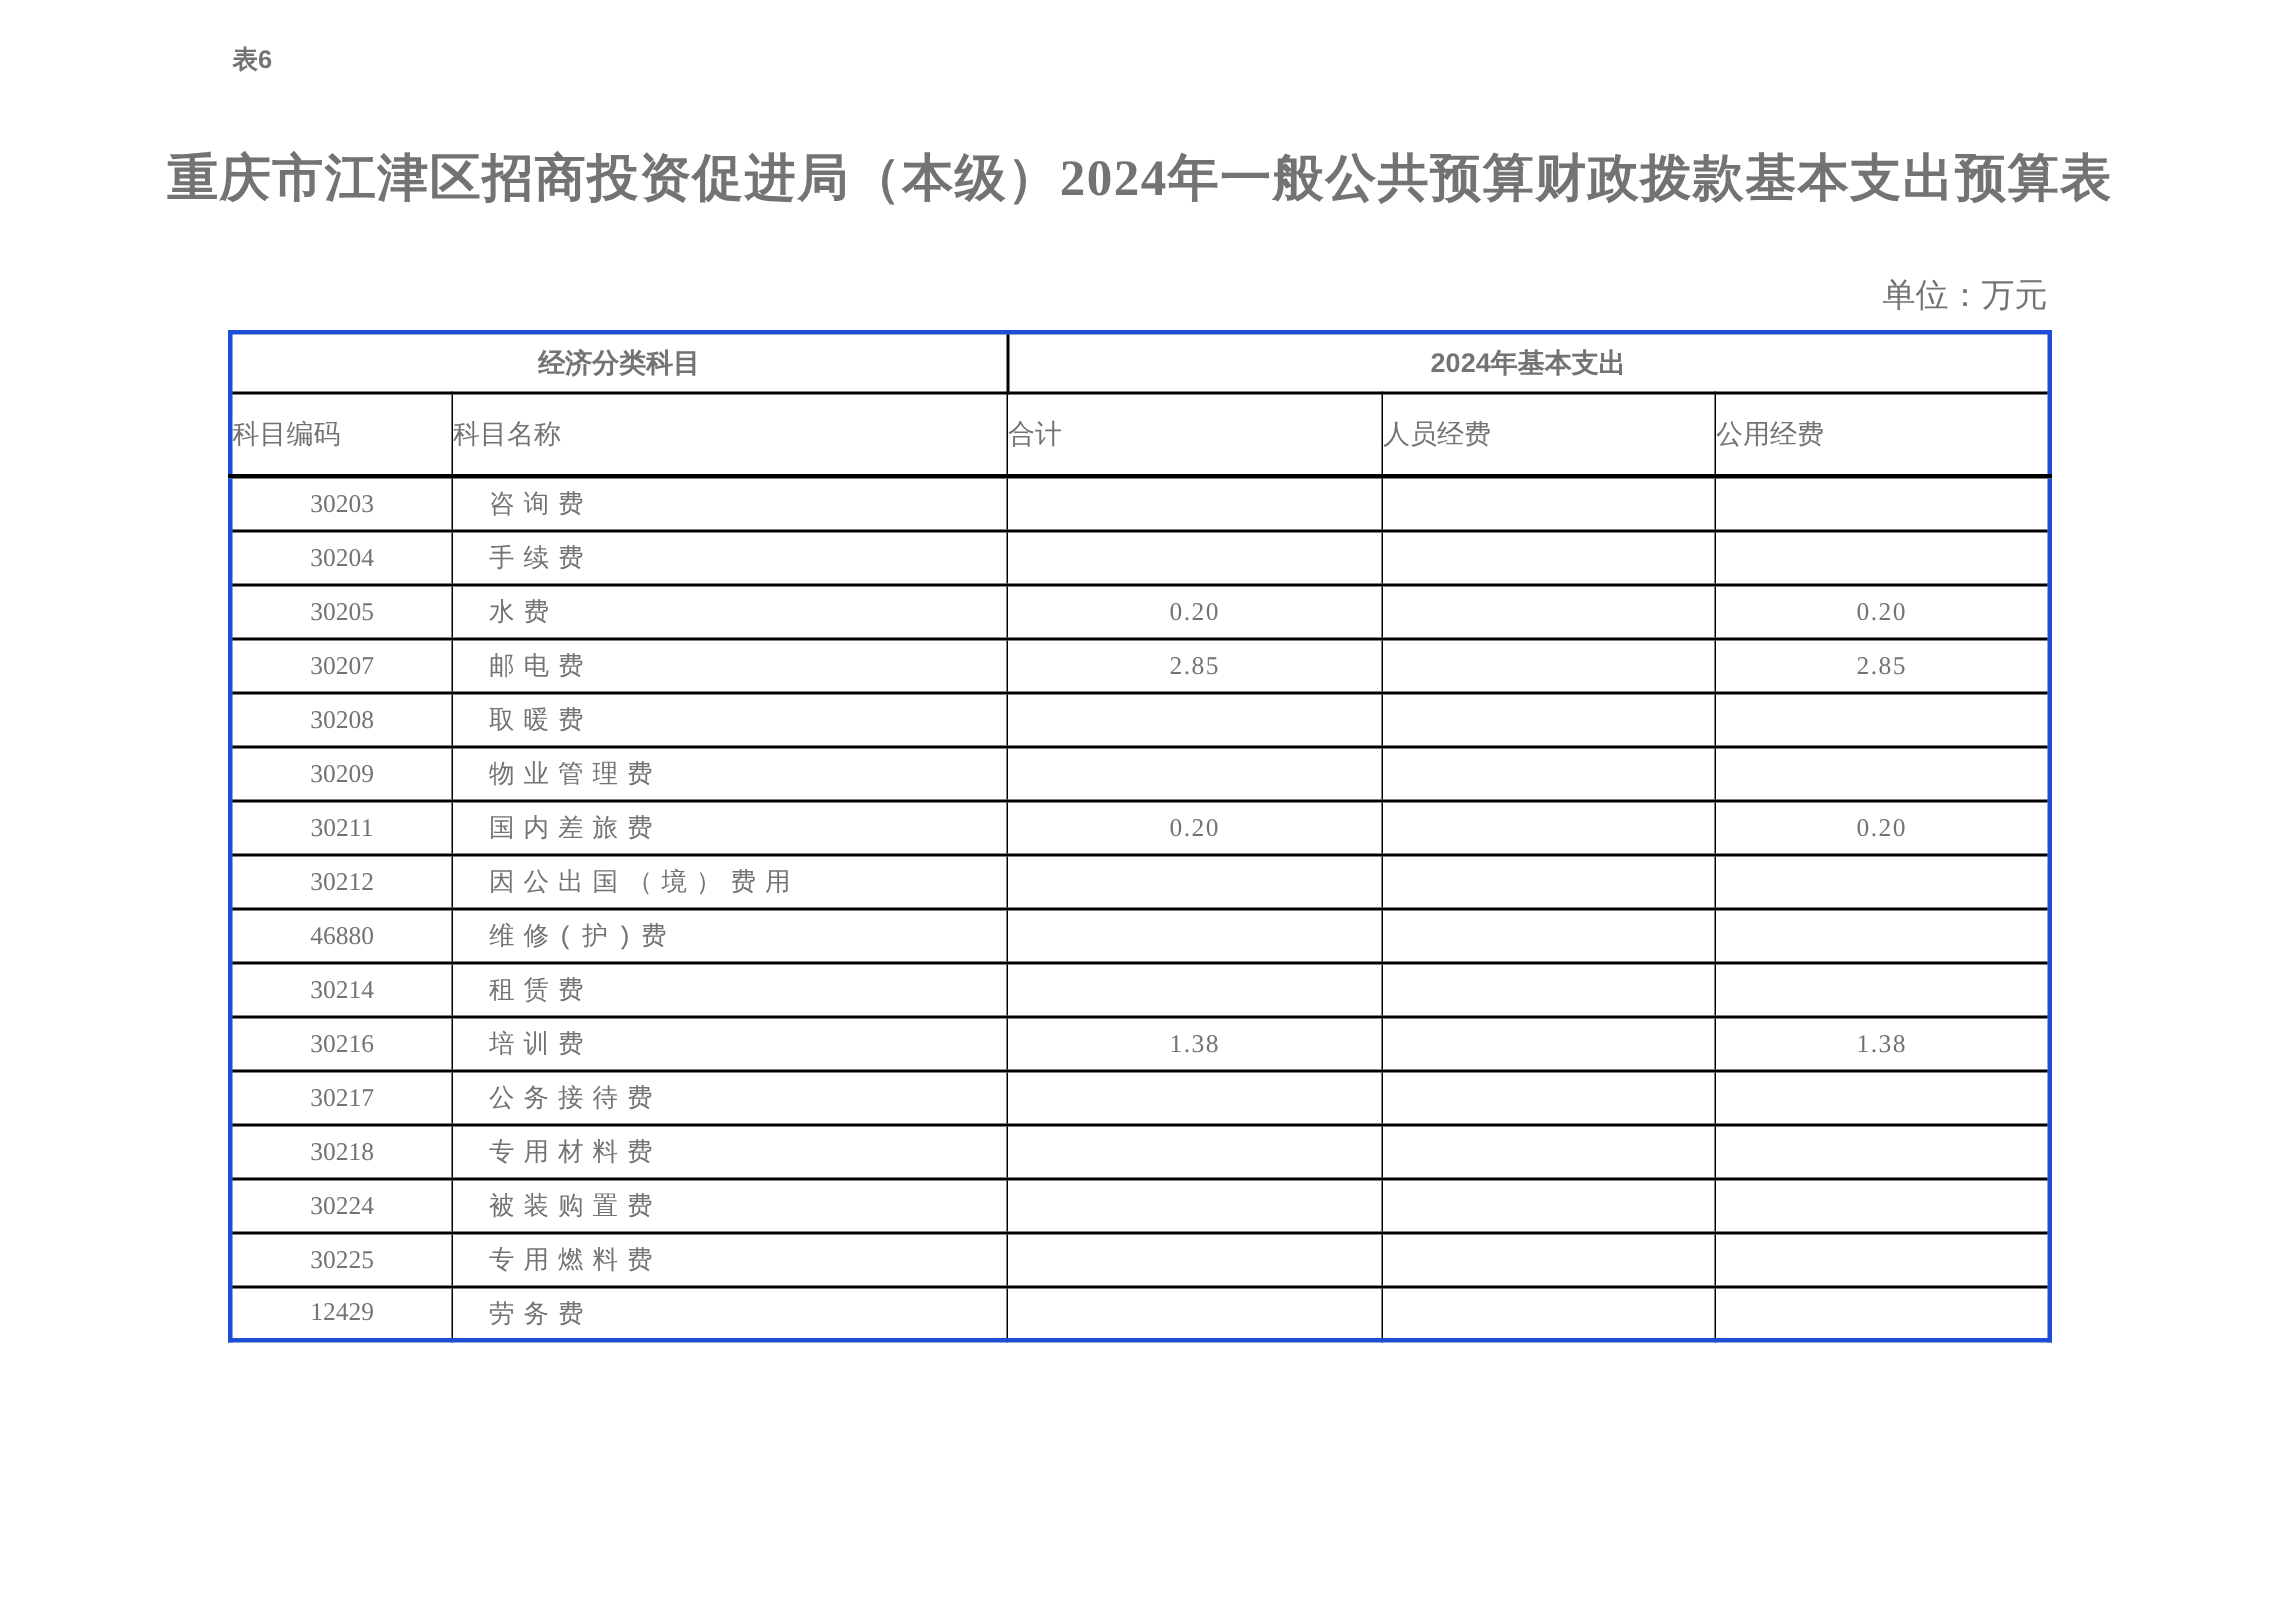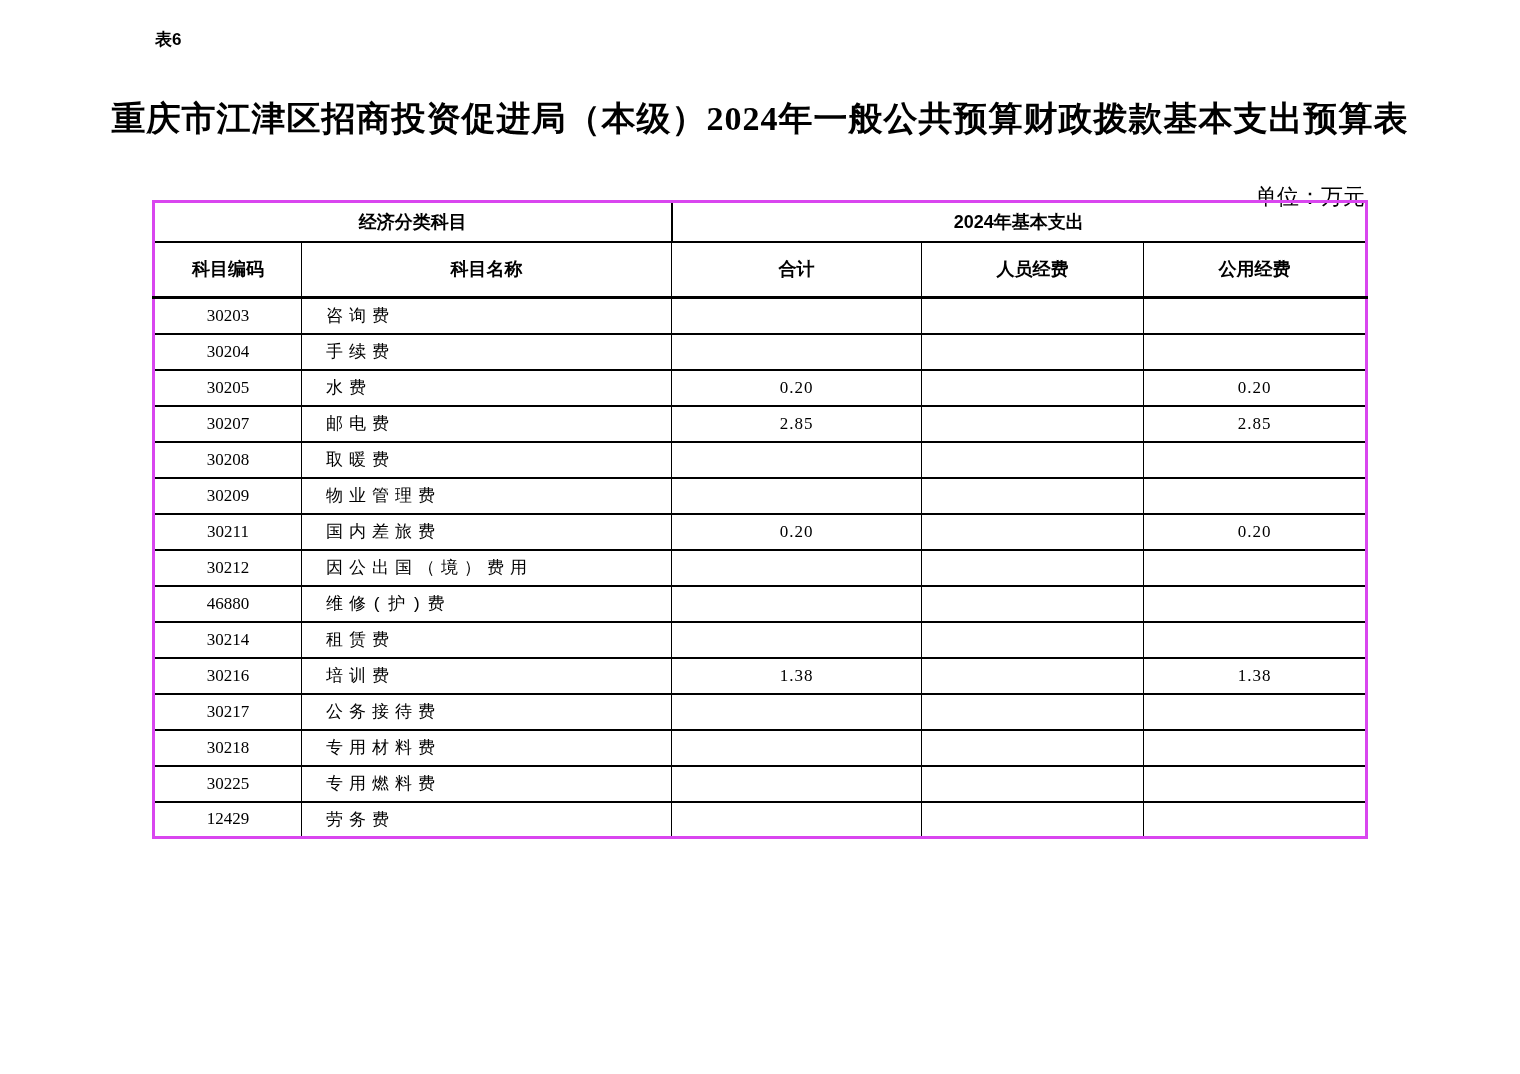--- a/index.html
+++ b/index.html
@@ -1,21 +1,21 @@
 <!DOCTYPE html>
 <html><head>
 <meta charset="utf-8">
 <style>
   * { margin:0; padding:0; box-sizing:border-box; }
   html,body { background:#e8e8e8; }
   .page {
     position:relative;
     width:1520px; height:1074px;
     background:#ffffff;
-    color:#000000;
+    color:#737373;
     font-family:"Liberation Serif","DejaVu Serif",serif;
     overflow:hidden;
   }
   .tag {
     position:absolute; left:155px; top:28px;
     font-family:"Liberation Sans","DejaVu Sans",sans-serif;
     font-weight:bold; font-size:17px;
   }
   .title {
     position:absolute; left:0; right:0; top:96px;
@@ -23,45 +23,45 @@
     font-family:"Liberation Serif","DejaVu Serif",serif;
     font-weight:bold; font-size:34px;
     letter-spacing:1px;
     white-space:nowrap;
   }
   .unit {
     position:absolute; right:155px; top:182px;
     font-size:22px;
   }
   table.budget {
-    position:absolute; left:152px; top:200px;
+    position:absolute; left:152px; top:220px;
     width:1213px;
     border-collapse:collapse;
     table-layout:fixed;
-    border:3px solid #d946ef;
+    border:3px solid #1d4ed8;
   }
   table.budget th, table.budget td {
     border-top:2px solid #000;
     border-bottom:2px solid #000;
     border-left:1px solid #000;
     border-right:1px solid #000;
     overflow:hidden; white-space:nowrap;
   }
   tr.h1 th {
     height:40px;
     font-family:"Liberation Sans","DejaVu Sans",sans-serif;
     font-weight:bold; font-size:18px;
     text-align:center; vertical-align:middle;
   }
   tr.h1 th { border-left:2px solid #000; border-right:2px solid #000; }
   tr.h2 th {
     height:56px;
     font-family:"Liberation Sans","DejaVu Sans",sans-serif;
-    font-weight:bold; font-size:18px;
-    text-align:center; vertical-align:middle;
+    font-weight:normal; font-size:18px;
+    text-align:left; vertical-align:middle;
     border-bottom:3px solid #000;
   }
   tbody td {
     height:36px;
     font-size:17px;
     vertical-align:middle;
   }
   td.cell-code { text-align:center; }
   td.cell-name { text-align:left; padding-left:24px; letter-spacing:6px;font-family:Liberation Mono, monospace; }
   td.cell-num  { text-align:center; letter-spacing:1px; }
@@ -181,20 +181,27 @@
           <td class="cell-num"></td>
         </tr>
         <tr>
           <td class="cell-code">30218</td>
           <td class="cell-name">专用材料费</td>
           <td class="cell-num"></td>
           <td class="cell-num"></td>
           <td class="cell-num"></td>
         </tr>
         <tr>
+          <td class="cell-code">30224</td>
+          <td class="cell-name">被装购置费</td>
+          <td class="cell-num"></td>
+          <td class="cell-num"></td>
+          <td class="cell-num"></td>
+        </tr>
+        <tr>
           <td class="cell-code">30225</td>
           <td class="cell-name">专用燃料费</td>
           <td class="cell-num"></td>
           <td class="cell-num"></td>
           <td class="cell-num"></td>
         </tr>
         <tr>
           <td class="cell-code">12429</td>
           <td class="cell-name">劳务费</td>
           <td class="cell-num"></td>

